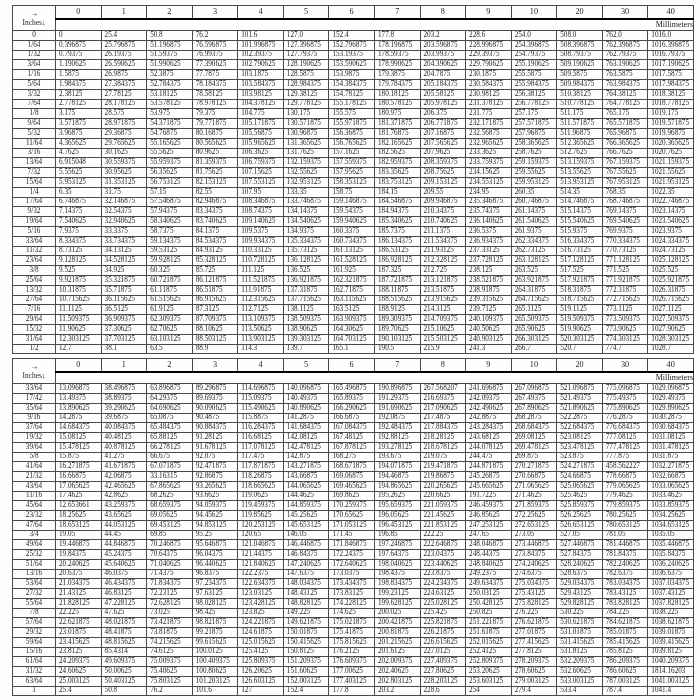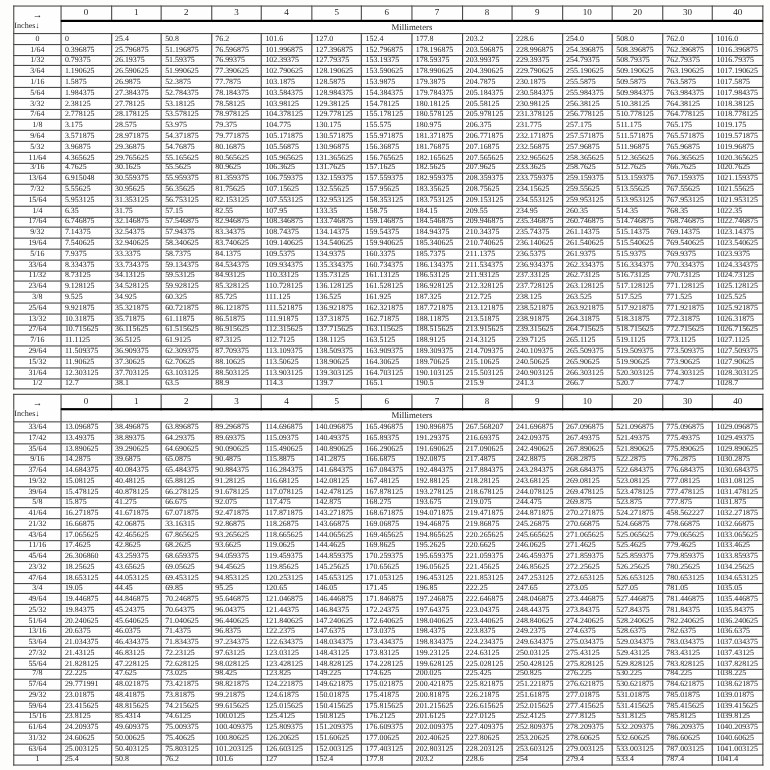--- a/index.html
+++ b/index.html
@@ -26,23 +26,23 @@
     line-height:1;
     overflow:hidden;
     white-space:nowrap;
     color:#1d1d1d;
     vertical-align:middle;
     padding:0;
   }
   tr.hdr-num th.num{height:12px;font-size:8.2px;text-align:center;}
   th.corner{text-align:center;}
   .arrow{font-size:8.5px;line-height:10px;text-align:center;color:#1d1d1d;}
-  .inches{font-size:7.4px;line-height:10px;text-align:left;color:#1d1d1d;}
+  .inches{font-size:7.4px;line-height:10px;text-align:center;color:#1d1d1d;}
   tr.hdr-mm th.mm{
-    height:10px;font-size:8px;text-align:center;
+    height:10px;font-size:8px;text-align:right;
     border-top:2.4px solid #000;
   }
   tbody th.lbl{font-size:7.2px;text-align:center;}
   tbody td.val{font-size:7.2px;text-align:left;padding-left:3px;}
   .t1 tbody tr{height:9.8px;}
   .t2 tbody tr{height:9.75px;}
 </style>
 </head>
 <body>
 
@@ -889,29 +889,29 @@
           <th class="lbl">11/16</th>
           <td class="val">17.4625</td>
           <td class="val">42.8625</td>
           <td class="val">68.2625</td>
           <td class="val">93.6625</td>
           <td class="val">119.0625</td>
           <td class="val">144.4625</td>
           <td class="val">169.8625</td>
           <td class="val">195.2625</td>
           <td class="val">220.6625</td>
-          <td class="val">246.0625</td>
+          <td class="val">191.7225</td>
           <td class="val">271.4625</td>
           <td class="val">525.4625</td>
           <td class="val">779.4625</td>
           <td class="val">1033.4625</td>
         </tr>
         <tr>
           <th class="lbl">45/64</th>
-          <td class="val">26.306860</td>
+          <td class="val">12.653661</td>
           <td class="val">43.259375</td>
           <td class="val">68.659375</td>
           <td class="val">94.059375</td>
           <td class="val">119.459375</td>
           <td class="val">144.859375</td>
           <td class="val">170.259375</td>
           <td class="val">195.659375</td>
           <td class="val">221.059375</td>
           <td class="val">246.459375</td>
           <td class="val">271.859375</td>
@@ -1101,21 +1101,21 @@
           <td class="val">200.025</td>
           <td class="val">225.425</td>
           <td class="val">250.825</td>
           <td class="val">276.225</td>
           <td class="val">530.225</td>
           <td class="val">784.225</td>
           <td class="val">1038.225</td>
         </tr>
         <tr>
           <th class="lbl">57/64</th>
-          <td class="val">29.771991</td>
+          <td class="val">22.621875</td>
           <td class="val">48.021875</td>
           <td class="val">73.421875</td>
           <td class="val">98.821875</td>
           <td class="val">124.221875</td>
           <td class="val">149.621875</td>
           <td class="val">175.021875</td>
           <td class="val">200.421875</td>
           <td class="val">225.821875</td>
           <td class="val">251.221875</td>
           <td class="val">276.621875</td>
@@ -1199,21 +1199,21 @@
           <td class="val">100.80625</td>
           <td class="val">126.20625</td>
           <td class="val">151.60625</td>
           <td class="val">177.00625</td>
           <td class="val">202.40625</td>
           <td class="val">227.80625</td>
           <td class="val">253.20625</td>
           <td class="val">278.60625</td>
           <td class="val">532.60625</td>
           <td class="val">786.60625</td>
-          <td class="val">1040.60625</td>
+          <td class="val">1814.16203</td>
         </tr>
         <tr>
           <th class="lbl">63/64</th>
           <td class="val">25.003125</td>
           <td class="val">50.403125</td>
           <td class="val">75.803125</td>
           <td class="val">101.203125</td>
           <td class="val">126.603125</td>
           <td class="val">152.003125</td>
           <td class="val">177.403125</td>

